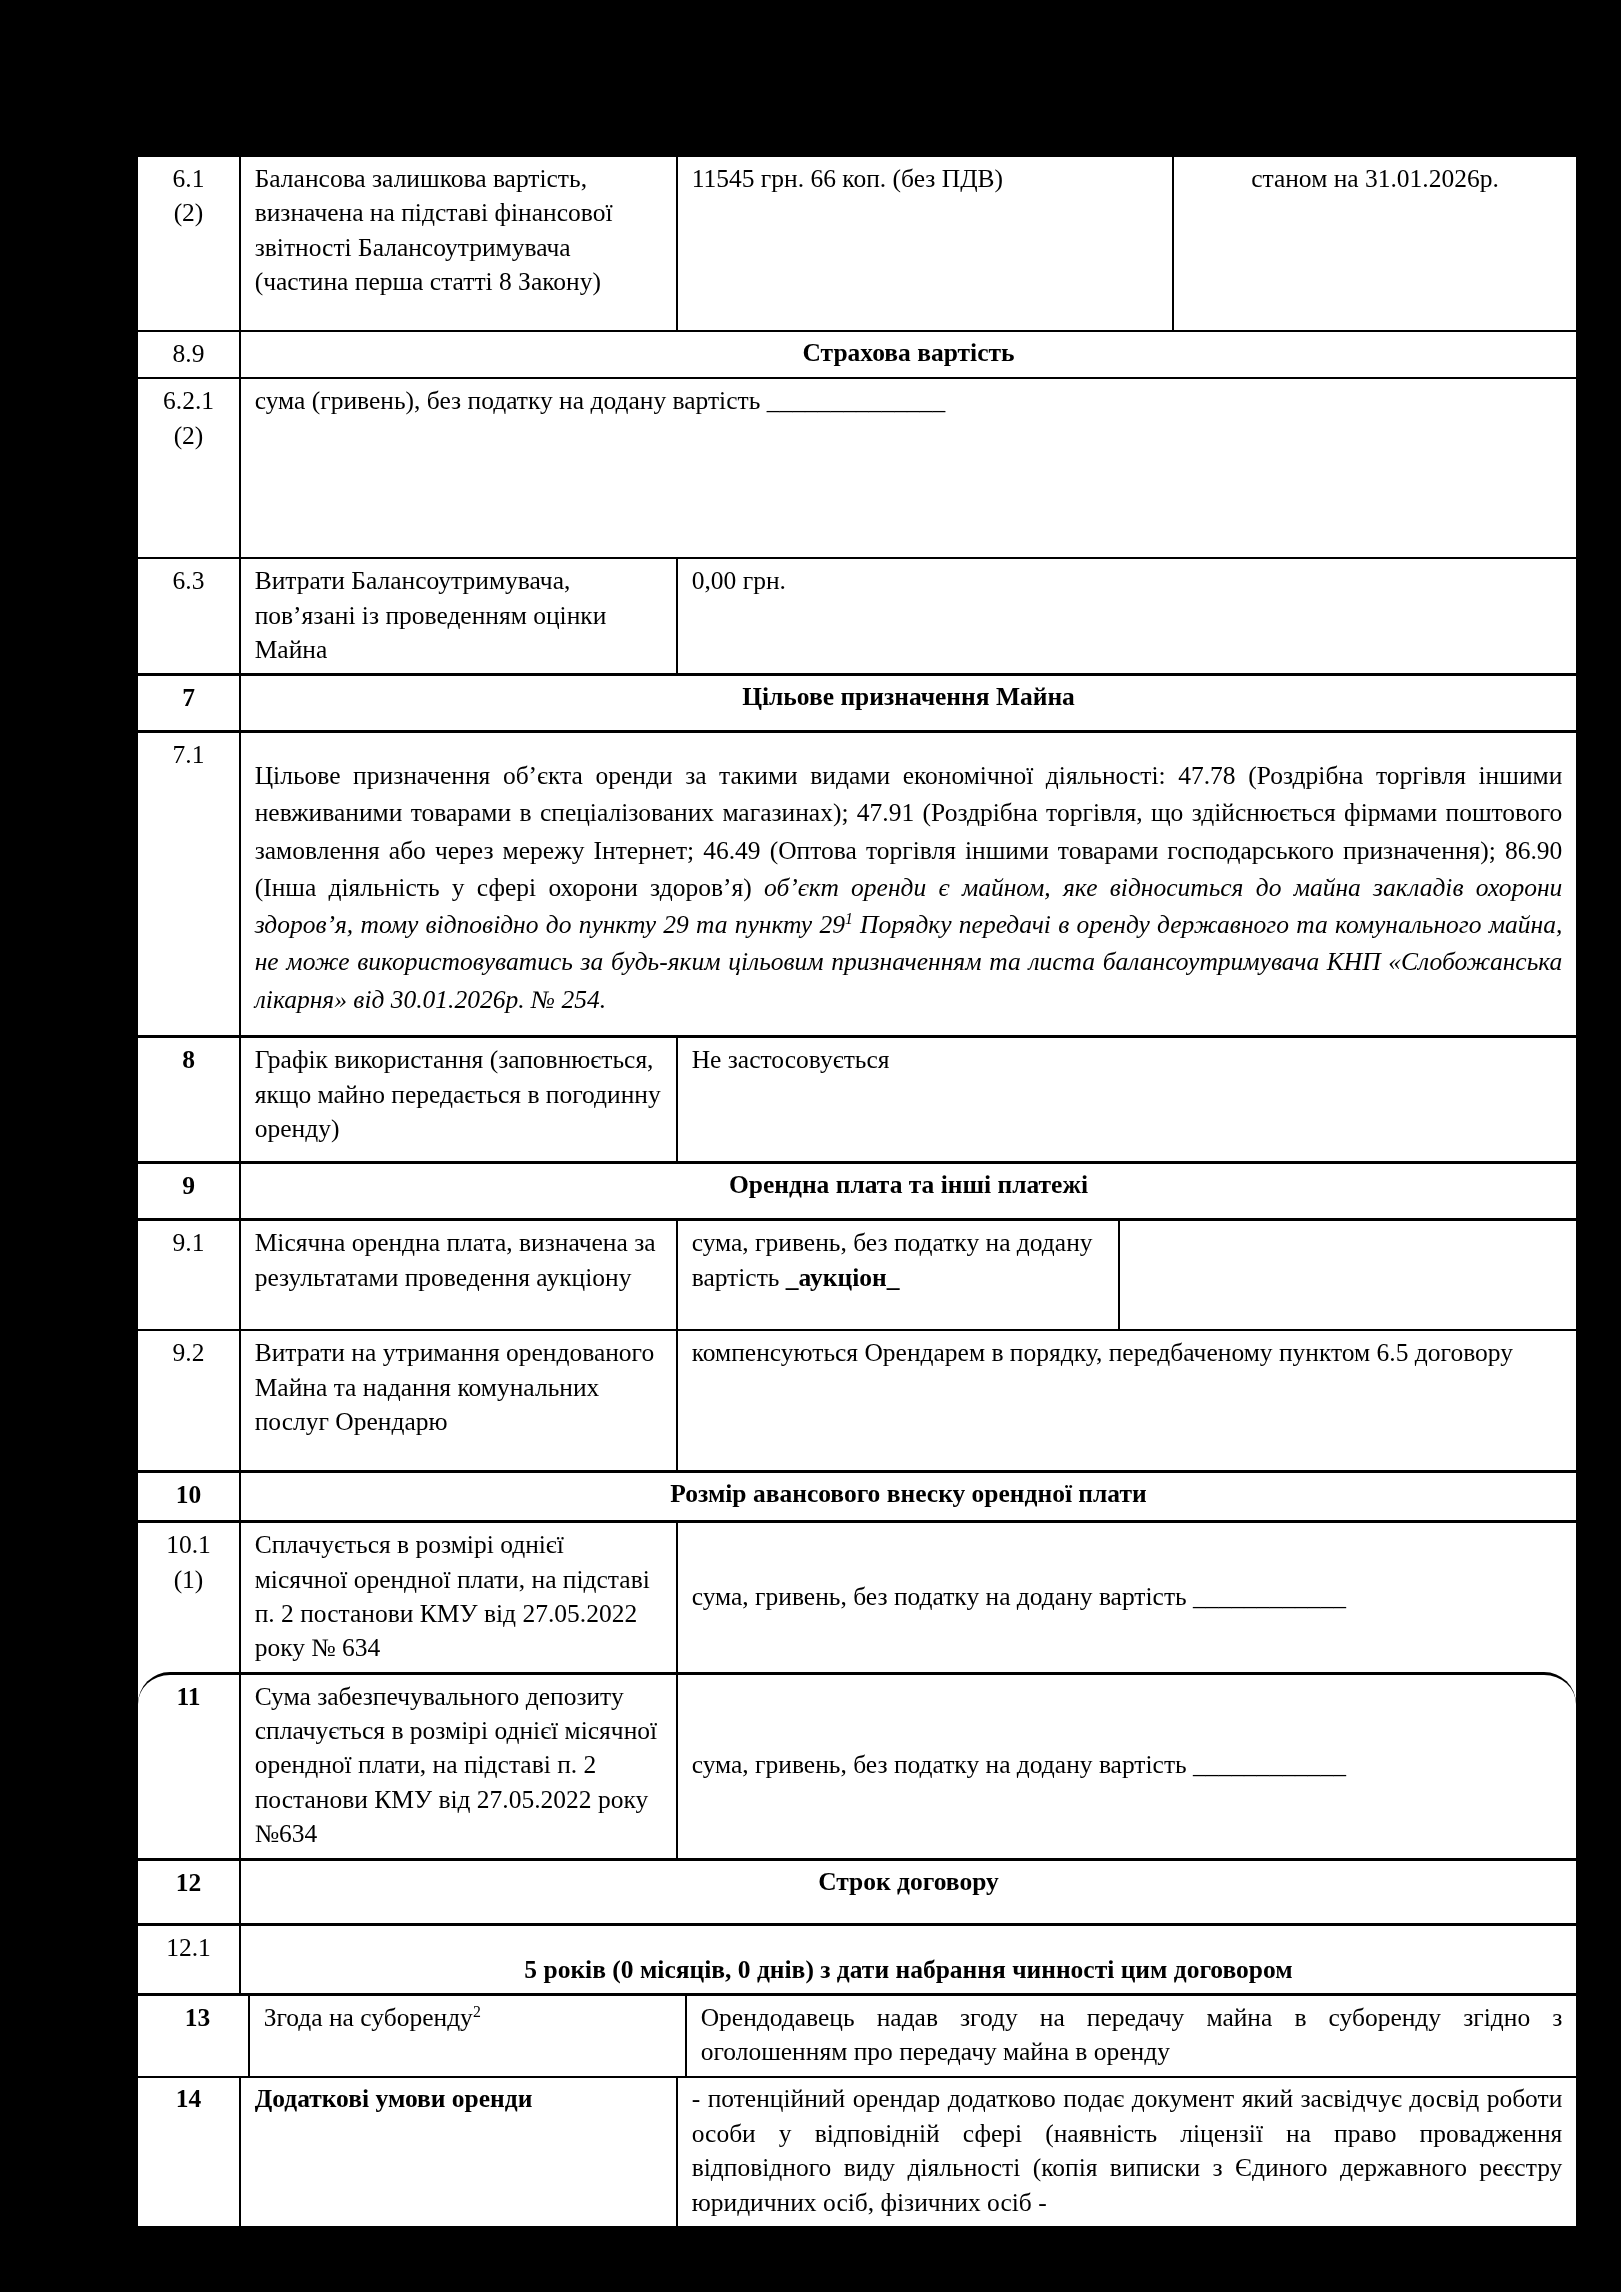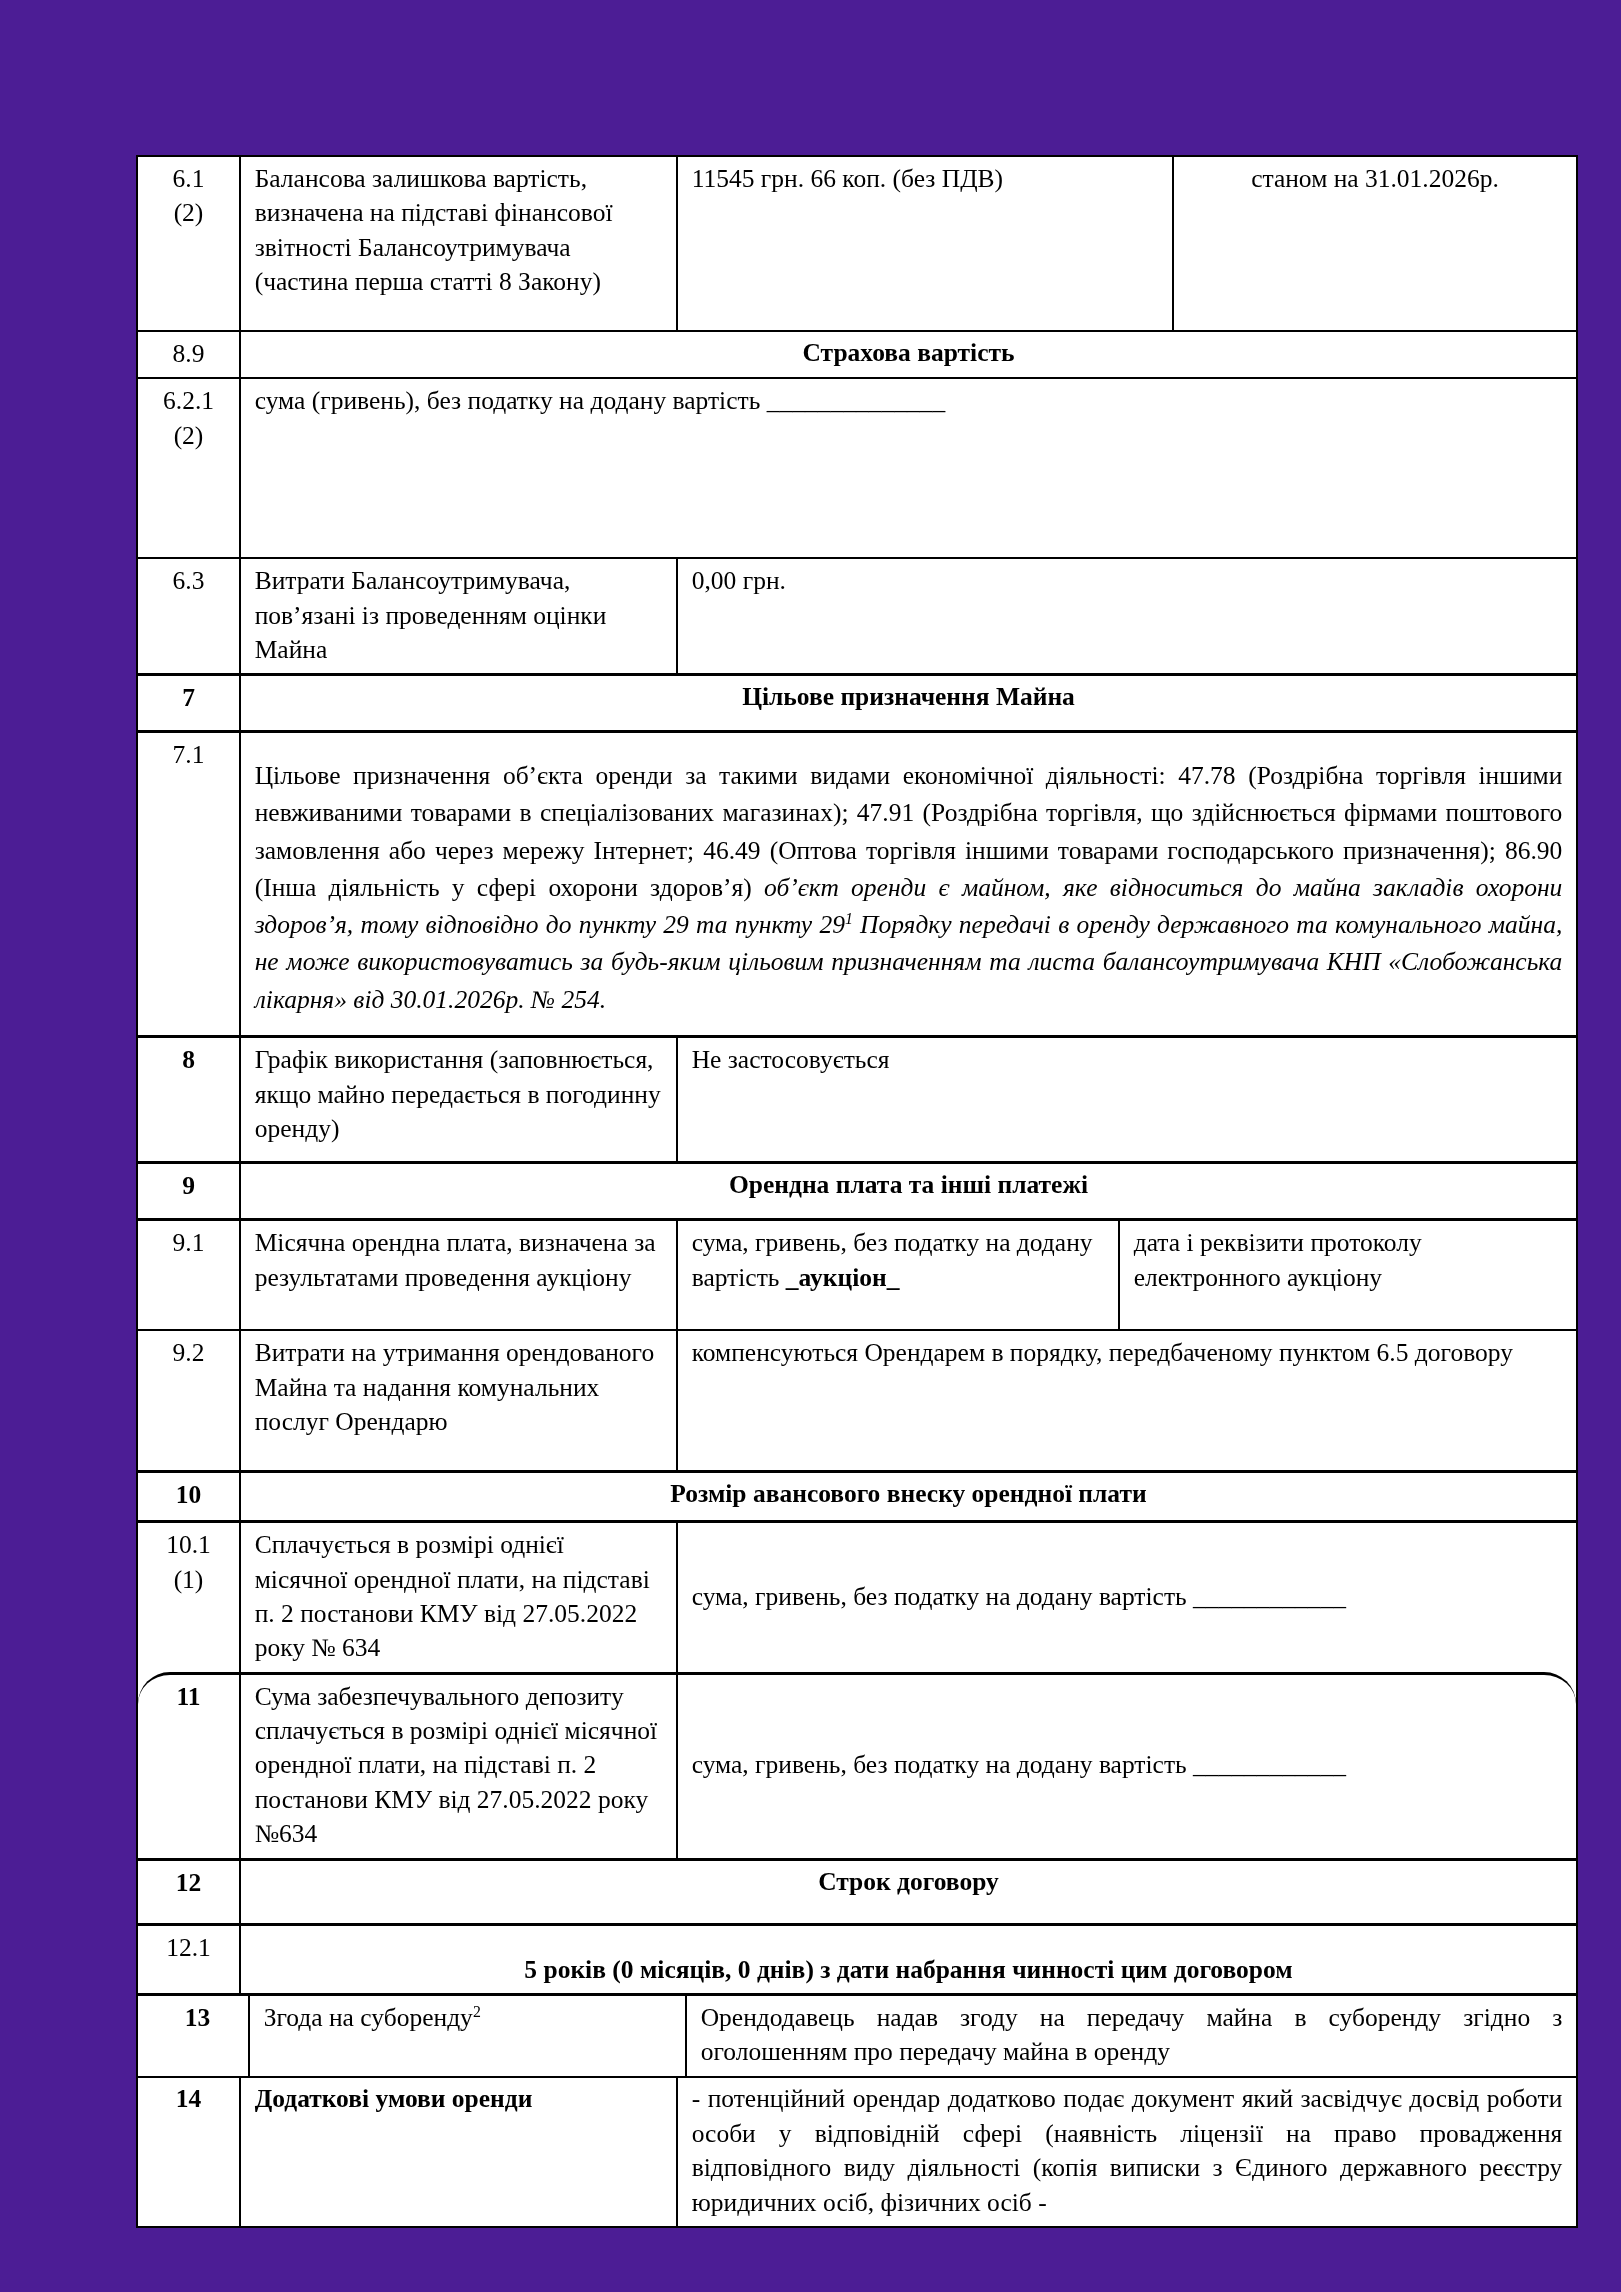--- a/index.html
+++ b/index.html
@@ -1,20 +1,20 @@
 <!DOCTYPE html>
 <html lang="uk"><head>
 <meta charset="utf-8">
 <style>
   html,body { margin:0; padding:0; }
   .page {
     position: relative;
     width: 1621px;
     height: 2293px;
-    background: #4c1d95;
+    background: #000000;
     color: #000;
     font-family: "Liberation Serif", "DejaVu Serif", serif;
     overflow: hidden;
   }
   .doc-table {
     position: absolute;
     left: 136px;
     top: 155px;
     width: 1442px;
     border: 2.9px solid #000;
@@ -112,21 +112,20 @@
       <div class="cell c-num bold">9</div>
       <div class="cell c-section">Орендна плата та інші платежі</div>
     </div>
 
     <div class="t-row thick" style="min-height:108px;">
       <div class="cell c-num">9.1</div>
       <div class="cell c-label">Місячна орендна плата, визначена за результатами проведення аукціону</div>
       <div class="cell c-value c-val-fixed-91">
         <span>сума, гривень, без податку на додану вартість </span><span class="bold">_аукціон_</span>
       </div>
-      <div class="cell c-extra">дата і реквізити протоколу електронного аукціону</div>
     </div>
 
     <div class="t-row" style="min-height:139px;">
       <div class="cell c-num">9.2</div>
       <div class="cell c-label">Витрати на утримання орендованого Майна та надання комунальних послуг Орендарю</div>
       <div class="cell c-value">компенсуються Орендарем в порядку, передбаченому пунктом 6.5 договору</div>
     </div>
 
     <div class="t-row thick" style="min-height:47px;">
       <div class="cell c-num bold">10</div>

